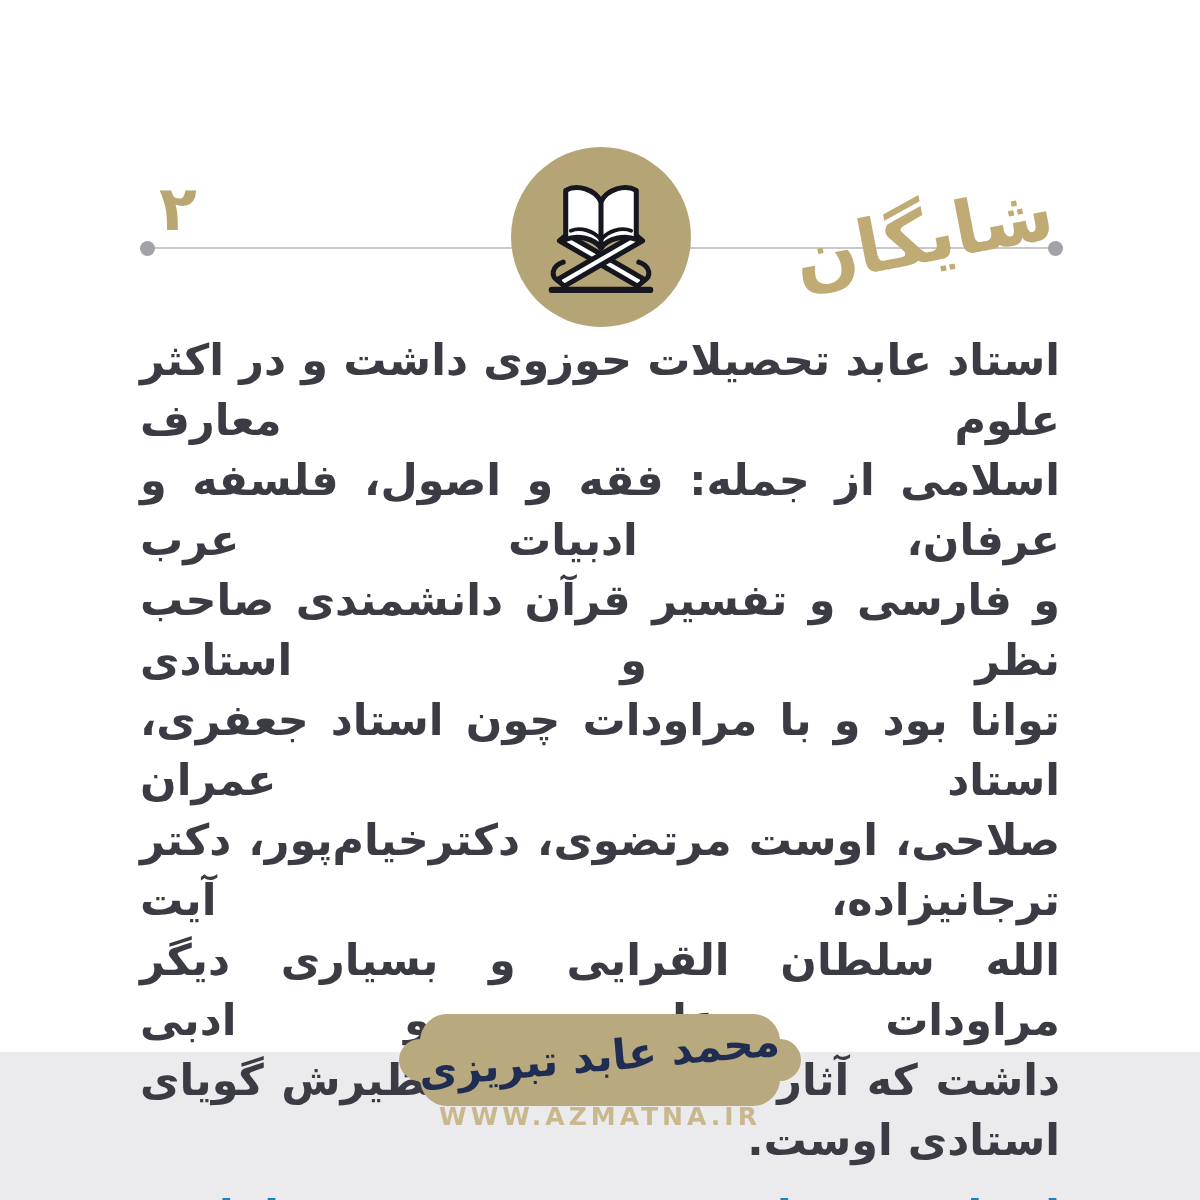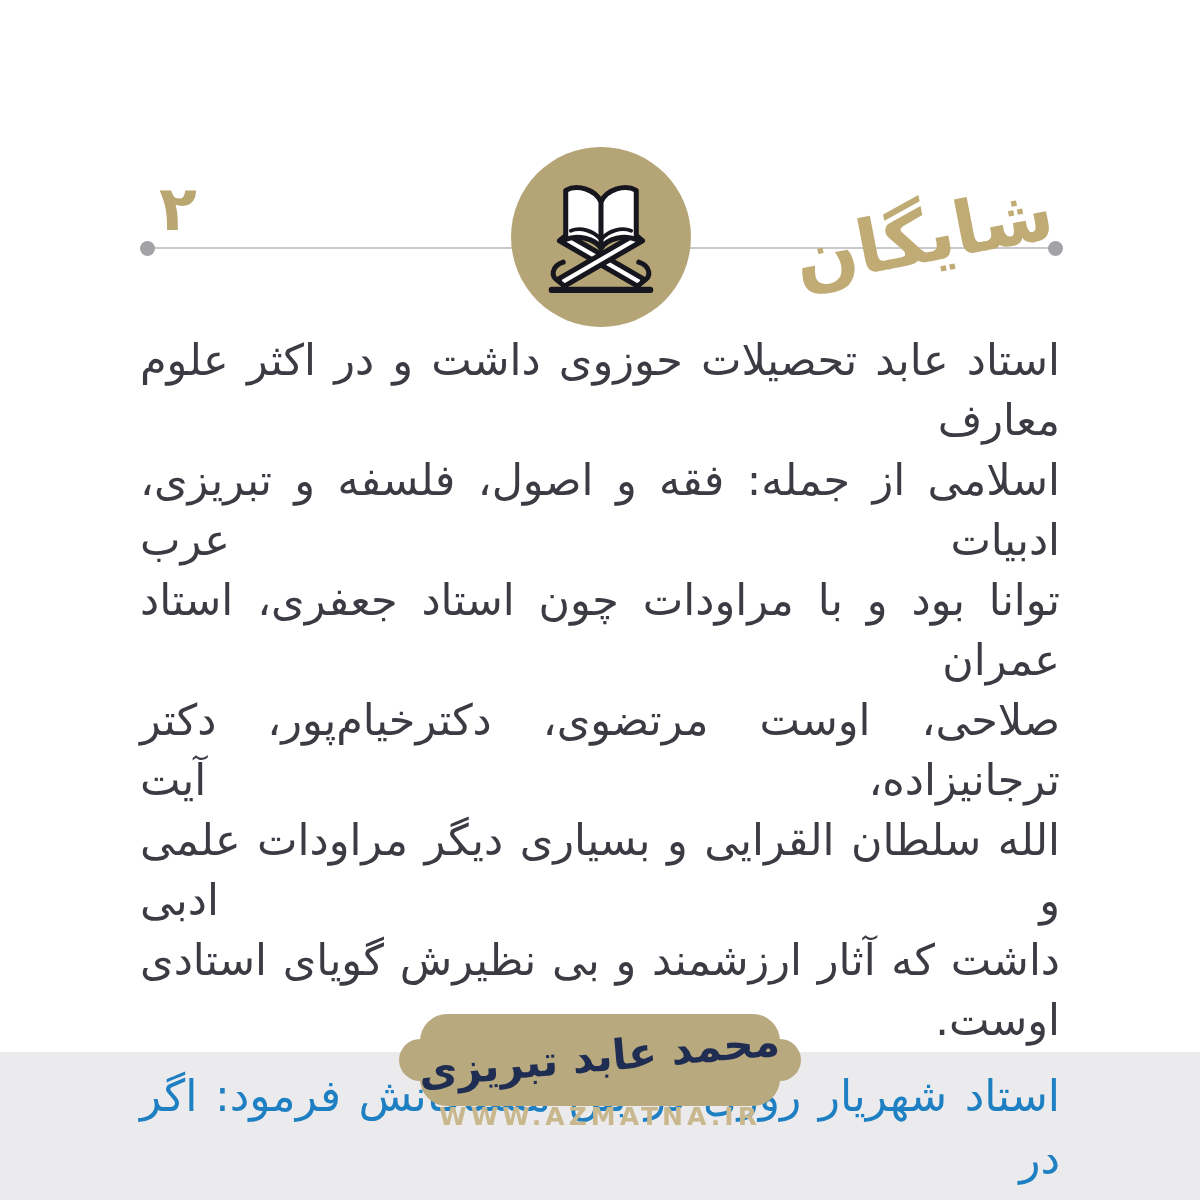--- a/index.html
+++ b/index.html
@@ -24,21 +24,21 @@
     transform:rotate(-11deg);transform-origin:right center;
     direction:rtl;white-space:nowrap;
   }
   .emblem{
     position:absolute;left:511px;top:147px;width:180px;height:180px;border-radius:50%;
     background:#b5a576;display:flex;align-items:center;justify-content:center;
   }
   
   .article{position:absolute;left:140px;top:330px;width:920px;direction:rtl;}
   .t-line{
-    font-size:43px;line-height:60px;font-weight:normal;color:#3b3b44;
+    font-size:43px;line-height:60px;font-weight:bold;color:#3b3b44;
     text-align:justify;text-align-last:justify;white-space:nowrap0;
   }
   .t-line.last{text-align-last:right;}
   .quote{margin-top:14px;}
   .quote .t-line{color:#1e80c2;font-size:44px;line-height:63px;}
   
   .badge-svg{position:absolute;left:398px;top:1014px;}
   .signature{
     position:absolute;left:420px;top:1032px;width:360px;text-align:center;
     font-size:42px;font-weight:bold;color:#1f2d52;direction:rtl;white-space:nowrap;
@@ -79,21 +79,22 @@
         <path d="M50,22 C45,12 31,8 22,13 L22,52 C31,48 45,51 50,59 C55,51 69,48 78,52 L78,13 C69,8 55,12 50,22 Z" fill="#ffffff" stroke-width="4"></path>
         <path d="M50,22 L50,59" fill="none" stroke-width="4"></path>
         <path d="M26,45 C34,42 44,45 50,52" fill="none" stroke-width="3"></path>
         <path d="M74,45 C66,42 56,45 50,52" fill="none" stroke-width="3"></path>
       </g>
     </svg>
   </div>
 
   <div class="article">
     <div class="t-line">استاد عابد تحصیلات حوزوی داشت و در اکثر علوم معارف</div>
-    <div class="t-line">اسلامی از جمله: فقه و اصول، فلسفه و تبریزی، ادبیات عرب</div>
+    <div class="t-line">اسلامی از جمله: فقه و اصول، فلسفه و عرفان، ادبیات عرب</div>
+    <div class="t-line">و فارسی و تفسیر قرآن دانشمندی صاحب نظر و استادی</div>
     <div class="t-line">توانا بود و با مراودات چون استاد جعفری، استاد عمران</div>
     <div class="t-line">صلاحی، اوست مرتضوی، دکترخیام‌پور، دکتر ترجانیزاده، آیت</div>
     <div class="t-line">الله سلطان القرایی و بسیاری دیگر مراودات علمی و ادبی</div>
     <div class="t-line last">داشت که آثار ارزشمند و بی نظیرش گویای استادی اوست.</div>
 
     <div class="quote">
       <div class="t-line">استاد شهریار روزی در بین مشتاقانش فرمود: اگر در</div>
 
     </div>
   </div>

